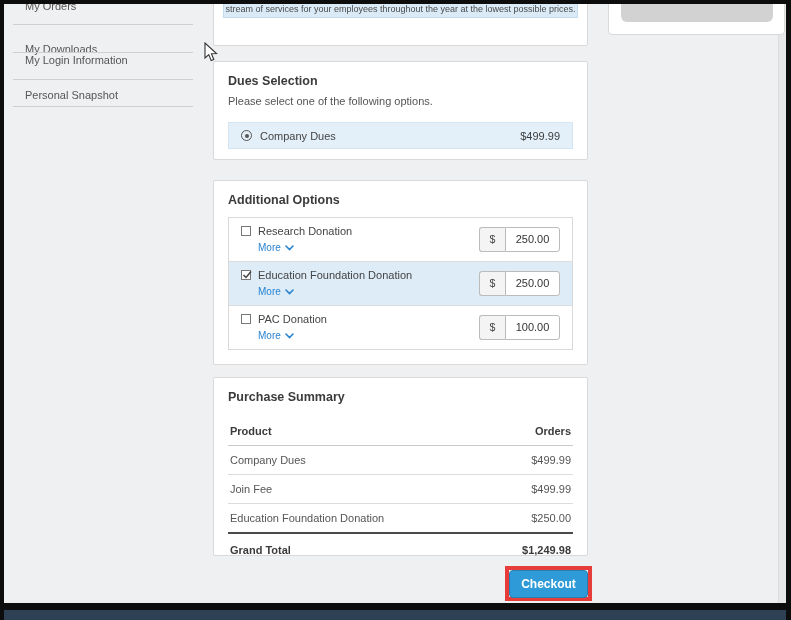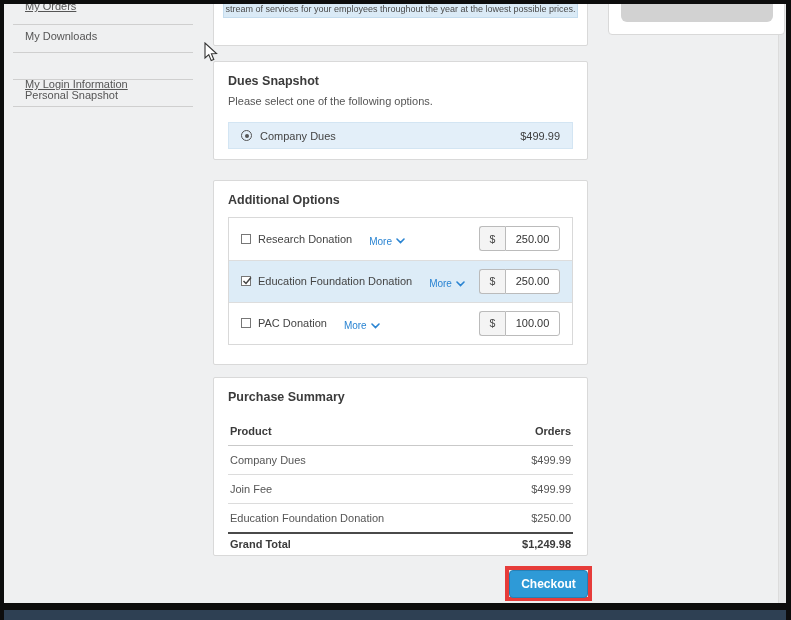--- a/index.html
+++ b/index.html
@@ -41,79 +41,79 @@
   .option-row .price { margin-left:auto; font-size:11px; color:#3d3d3d; }
   .radio { width:11px; height:11px; border:1.5px solid #555; border-radius:50%; position:relative; flex:0 0 auto; }
   .radio::after { content:""; position:absolute; left:2.5px; top:2.5px; width:4px; height:4px; border-radius:50%; background:#555; }
 
   
   .addl-card { top:176px; height:185px; }
   .opt-table { margin-top:10px; border:1px solid #d9d9d9; }
   .opt-row { display:flex; align-items:center; padding:7px 12px 8px 12px; min-height:42px; background:#fff; }
   .opt-row + .opt-row { border-top:1px solid #ddd; }
   .opt-row.checked { background:#ddecf7; }
-  .opt-left { display:flex; flex-direction:row; }
+  .opt-left { display:flex; flex-direction:column; }
   .opt-top { display:flex; align-items:center; }
   .checkbox { width:10px; height:10px; border:1px solid #777; background:#fff; flex:0 0 auto; position:relative; cursor:pointer; }
   .checkbox.on svg { position:absolute; left:0px; top:-1px; }
   .opt-label { font-size:11px; color:#444; margin-left:7px; }
   .more-link { margin-left:17px; margin-top:5px; font-size:10px; color:#2a84d2; display:flex; align-items:center; cursor:pointer; }
   .more-link svg { margin-left:4px; }
   .input-group { margin-left:auto; display:flex; height:25px; }
   .ig-addon { width:26px; background:#f4f4f4; border:1px solid #bbb; border-right:none; border-radius:3px 0 0 3px;
               display:flex; align-items:center; justify-content:center; font-size:10.5px; color:#444; }
   .ig-input { width:55px; border:1px solid #bbb; border-radius:0 3px 3px 0; font-size:11px; color:#333; text-align:center;
               font-family:"Liberation Sans", sans-serif; background:#fff; outline:none; }
 
   
   .summary-card { top:373px; height:179px; }
   .sum-table { margin-top:13px; }
   .sum-row { display:flex; justify-content:space-between; padding:8px 2px; font-size:11px; color:#555; border-bottom:1px solid #dcdcdc; }
   .sum-row.head { color:#3b3b3b; font-weight:700; border-bottom:1px solid #c9c9c9; }
   .sum-row.last { border-bottom:2px solid #4a4a4a; }
-  .sum-row.grand { font-weight:700; color:#3b3b3b; border-bottom:none; padding-top:4px; }
+  .sum-row.grand { font-weight:700; color:#3b3b3b; border-bottom:none; padding-top:10px; }
 
   
   .checkout-wrap { position:absolute; left:501px; top:562px; width:87px; height:35px; border:4px solid #e63c3a; display:flex; align-items:center; justify-content:flex-end; }
   .checkout-btn { width:79px; height:28px; background:#2e9ad7; border:1px solid #2680b6; border-radius:4px; color:#fff;
                   font-weight:700; font-size:12px; font-family:"Liberation Sans", sans-serif; cursor:pointer; }
 
   .cursor { position:absolute; left:200px; top:38px; pointer-events:none; }
 </style>
 </head>
 <body>
 
 <div class="screen">
   <div class="viewport">
 
     <nav class="sidebar">
-      <div class="side-item" style="top:-4px;text-decoration:underline;">My Orders</div>
+      <div class="side-item" style="top:-4px;">My Orders</div>
       <div class="side-sep" style="top:20px;"></div>
-      <div class="side-item" style="top:26px;">My Downloads</div>
+      <div class="side-item" style="top:39px;">My Downloads</div>
       <div class="side-sep" style="top:48px;"></div>
-      <div class="side-item" style="top:74px;text-decoration:underline;">My Login Information</div>
+      <div class="side-item" style="top:50px;">My Login Information</div>
       <div class="side-sep" style="top:75px;"></div>
       <div class="side-item" style="top:85px;">Personal Snapshot</div>
       <div class="side-sep" style="top:102px;"></div>
     </nav>
 
     <div class="scroll-track"></div>
 
     <div class="tr-card">
       <div class="tr-btn"></div>
     </div>
 
     <section class="card top-card">
       <div class="banner">
         <span>stream of services for your employees throughout the year at the lowest possible prices.</span>
       </div>
     </section>
 
     <section class="card dues-card card-pad">
-      <div class="card-title">Dues Snapshot</div>
+      <div class="card-title">Dues Selection</div>
       <div class="dues-instruction">Please select one of the following options.</div>
       <div class="option-row">
         <span class="radio"></span>
         <span class="label">Company Dues</span>
         <span class="price">$499.99</span>
       </div>
     </section>
 
     <section class="card addl-card card-pad">
       <div class="card-title">Additional Options</div>

